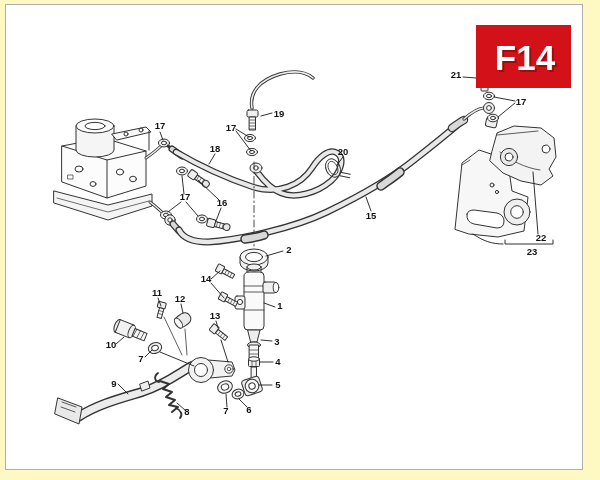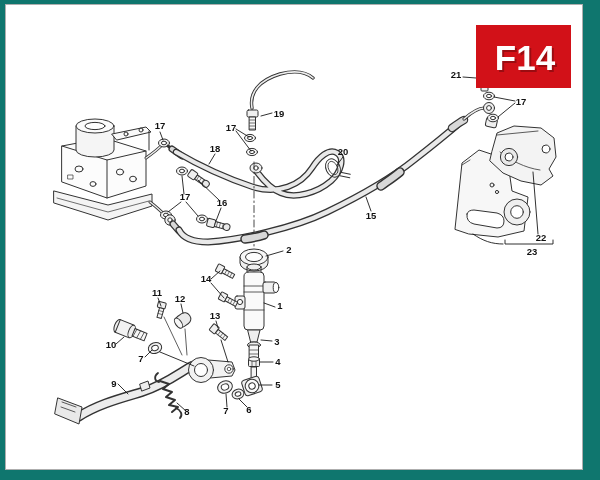--- a/index.html
+++ b/index.html
@@ -1,16 +1,16 @@
 <!DOCTYPE html>
 <html><head>
 <meta charset="utf-8">
 <style>
   html,body{margin:0;padding:0;background:#c7c7c7;}
-  .stage{position:relative;width:600px;height:480px;background:#0f766e;overflow:hidden;
+  .stage{position:relative;width:600px;height:480px;background:#fef9c3;overflow:hidden;
          font-family:"Liberation Sans", sans-serif;}
   .page{position:absolute;left:5px;top:4px;width:578px;height:466px;background:#ffffff;
         border:1px solid #aeaeae;box-sizing:border-box;}
   svg{position:absolute;left:0;top:0;}
   .callout{font-family:"Liberation Sans", sans-serif;font-size:9.5px;font-weight:bold;fill:#111;}
   .badge-text{font-family:"Liberation Sans", sans-serif;font-size:35px;font-weight:bold;}
 </style>
 </head>
 <body>
 

